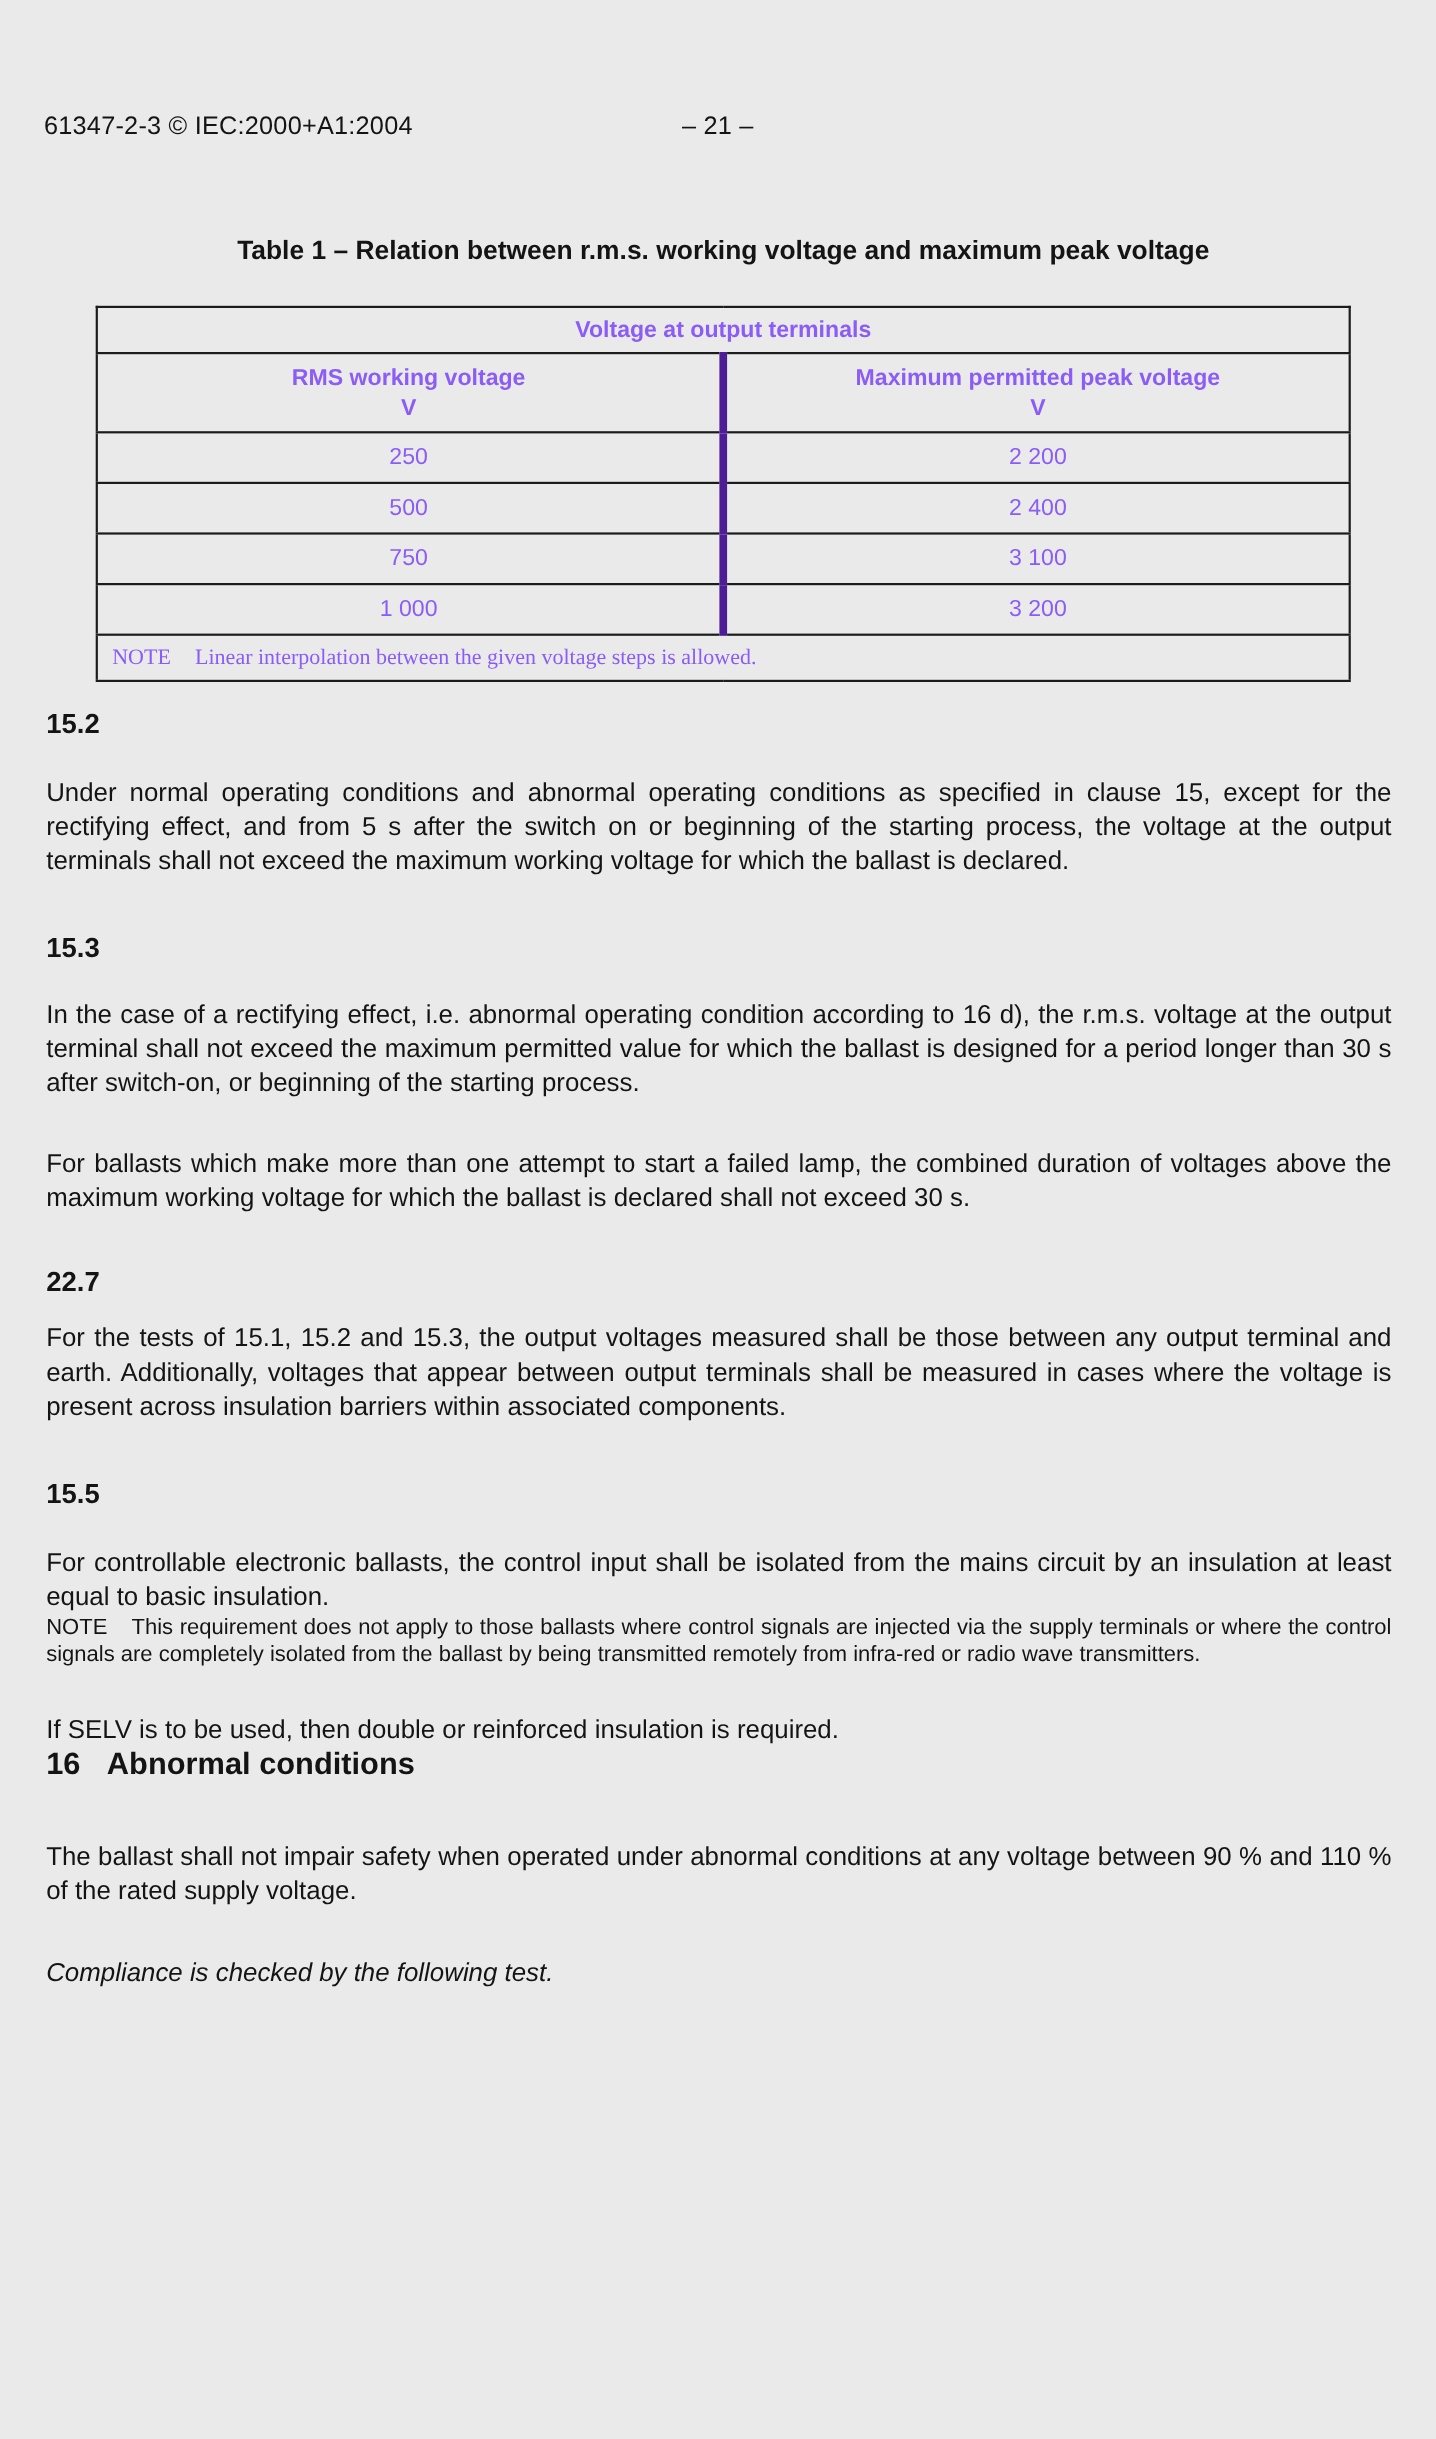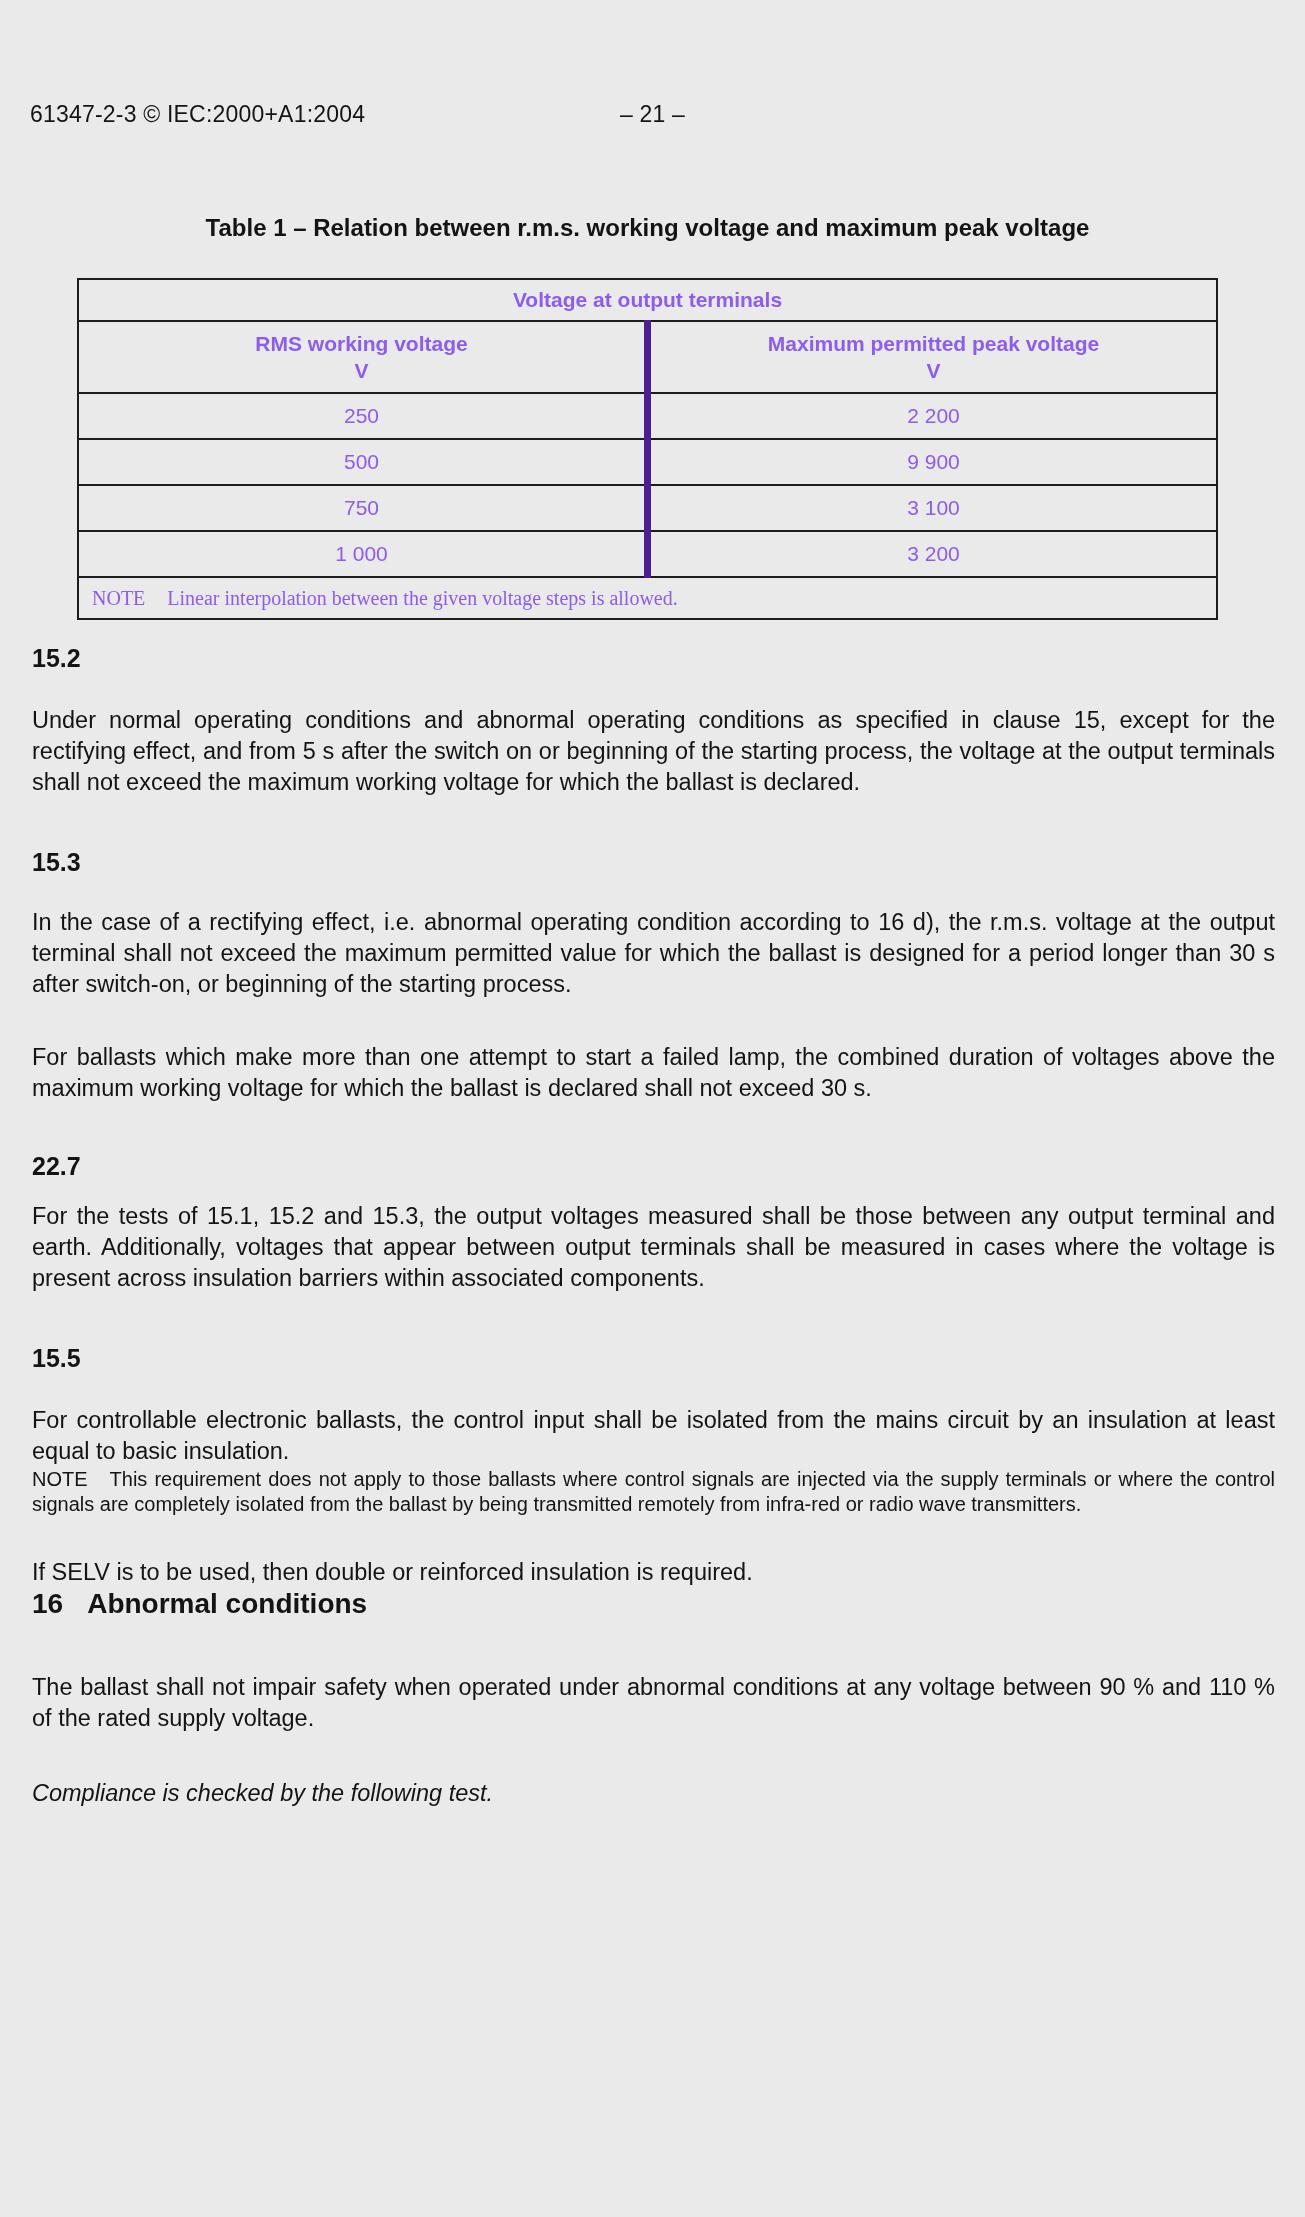--- a/index.html
+++ b/index.html
@@ -12,21 +12,21 @@
     background: #eaeaea;
     color: #141414;
     font-family: "Liberation Sans", sans-serif;
     overflow: hidden;
   }
   .page {
     position: relative;
     width: 1305px;
     height: 1665px;
     box-sizing: border-box;
-    padding: 0 30px;
+    padding: 0 40px;
   }
   
   .doc-header {
     position: relative;
     padding-top: 101px;
     font-size: 23px;
     letter-spacing: 0.2px;
   }
   .doc-header .page-num {
     position: absolute;
@@ -141,21 +141,21 @@
           <div>Maximum permitted peak voltage</div>
           <div>V</div>
         </td>
       </tr>
       <tr class="data-row">
         <td class="split">250</td>
         <td>2 200</td>
       </tr>
       <tr class="data-row">
         <td class="split">500</td>
-        <td>9 900</td>
+        <td>2 400</td>
       </tr>
       <tr class="data-row">
         <td class="split">750</td>
         <td>3 100</td>
       </tr>
       <tr class="data-row">
         <td class="split">1 000</td>
         <td>3 200</td>
       </tr>
       <tr class="note-row">

